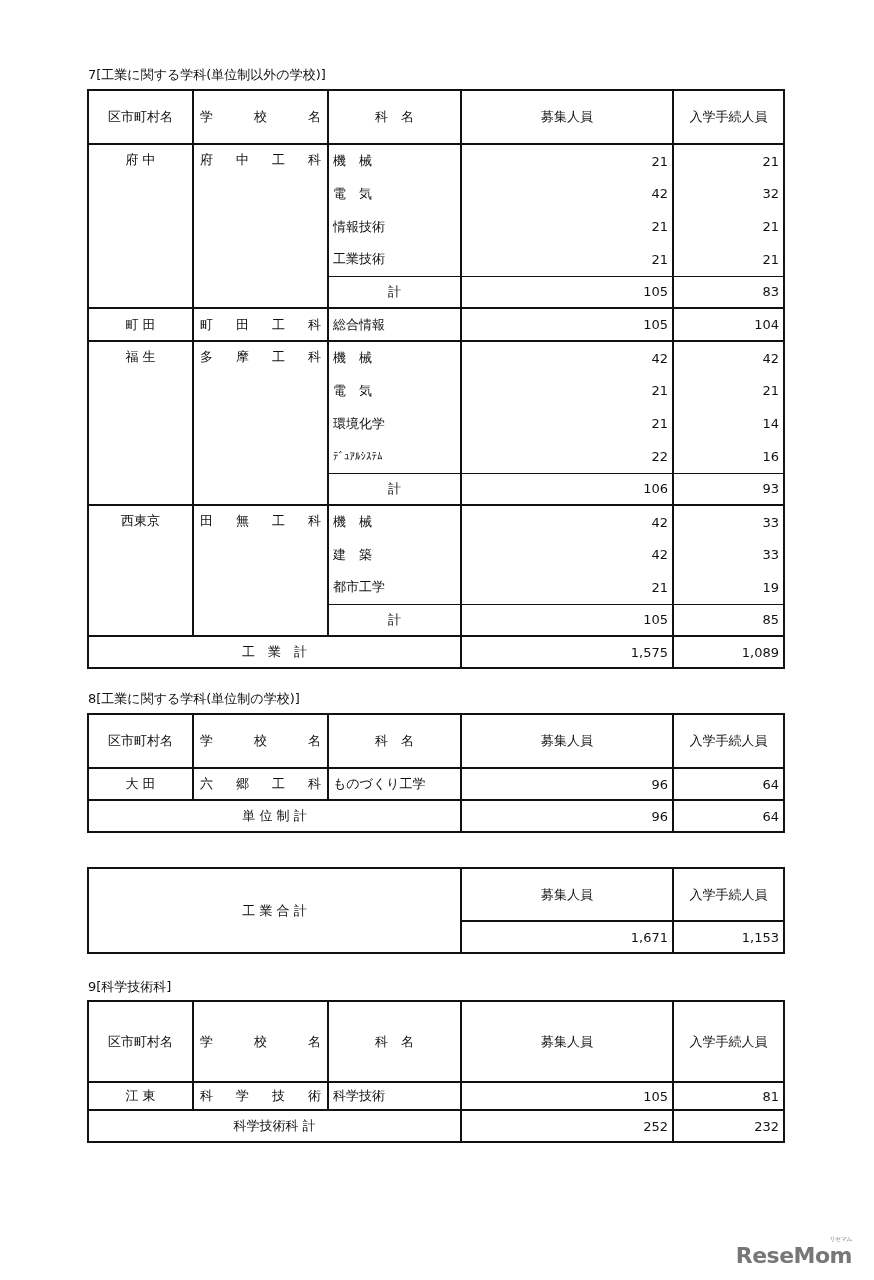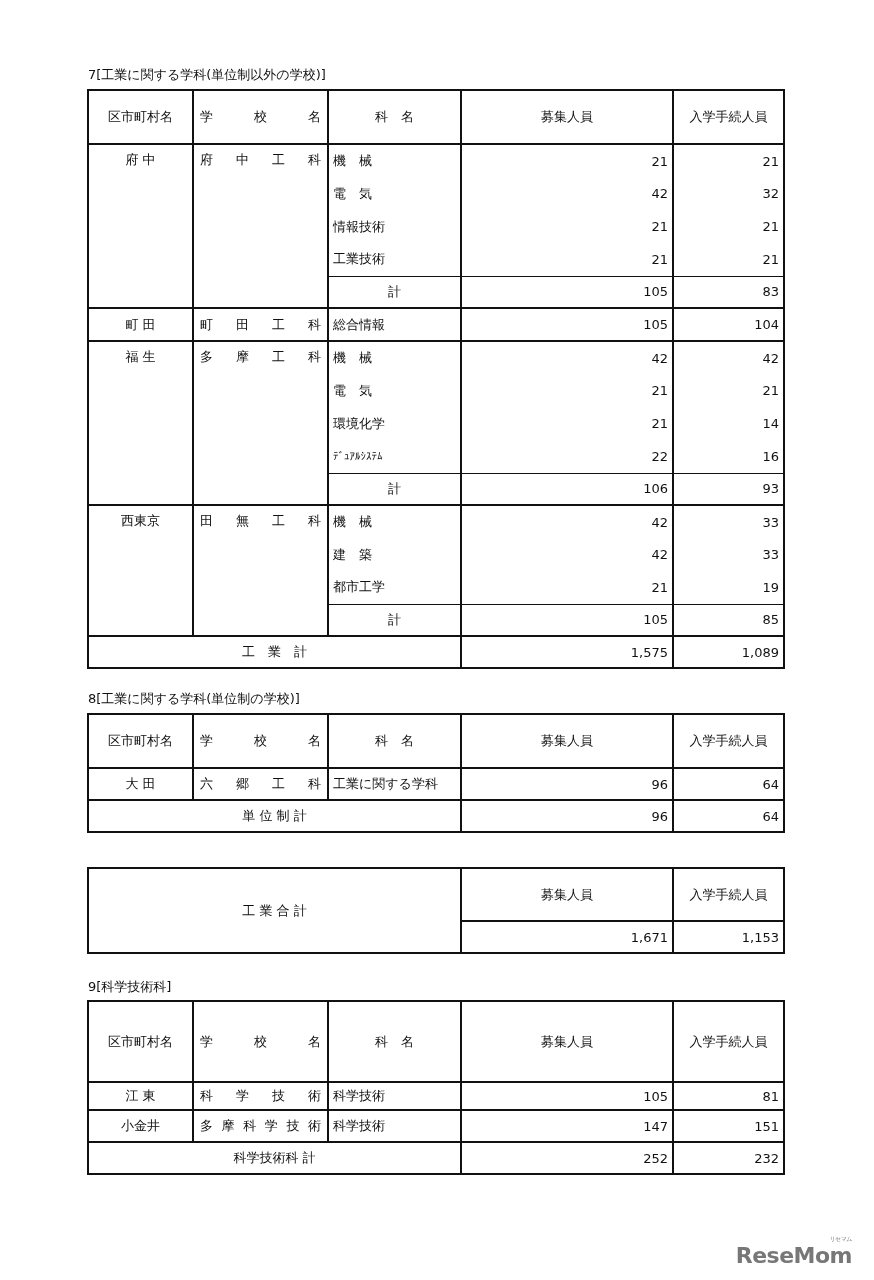--- a/index.html
+++ b/index.html
@@ -197,21 +197,21 @@
   <tr style="height:32px;padding-left:40px;">
     <td class="center">大 田</td>
     <td>
           <div class="school">
       <span>六</span>
       <span>郷</span>
       <span>工</span>
       <span>科</span>
           </div>
         </td>
-    <td>工業に関する学科</td>
+    <td>ものづくり工学</td>
     <td class="right">96</td>
     <td class="right">64</td>
   </tr>
   <tr style="height:32px;">
     <td colspan="3" class="center">単 位 制 計</td>
     <td class="right">96</td>
     <td class="right">64</td>
   </tr>
 </tbody>
   </table>
@@ -267,36 +267,20 @@
           <div class="school">
       <span>科</span>
       <span>学</span>
       <span>技</span>
       <span>術</span>
           </div>
         </td>
     <td>科学技術</td>
     <td class="right">105</td>
     <td class="right">81</td>
-  </tr>
-  <tr style="height:32px;">
-    <td class="center">小金井</td>
-    <td>
-          <div class="school">
-      <span>多</span>
-      <span>摩</span>
-      <span>科</span>
-      <span>学</span>
-      <span>技</span>
-      <span>術</span>
-          </div>
-        </td>
-    <td>科学技術</td>
-    <td class="right">147</td>
-    <td class="right">151</td>
   </tr>
   <tr style="height:32px;">
     <td colspan="3" class="center">科学技術科 計</td>
     <td class="right">252</td>
     <td class="right">232</td>
   </tr>
 </tbody>
   </table>
 
 <div class="logo">

